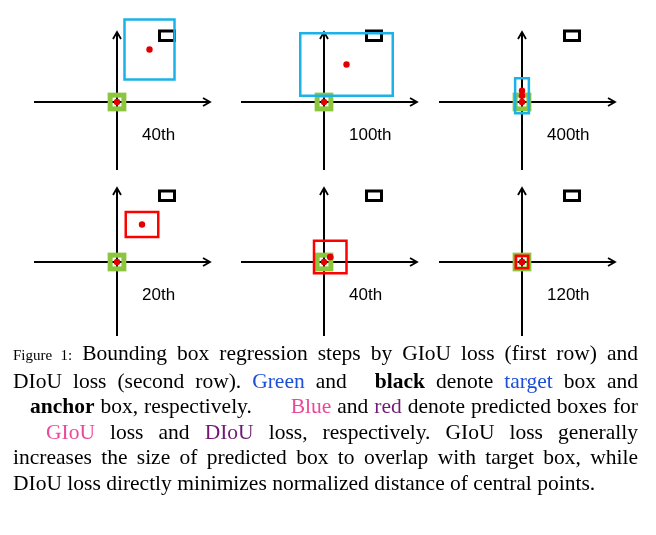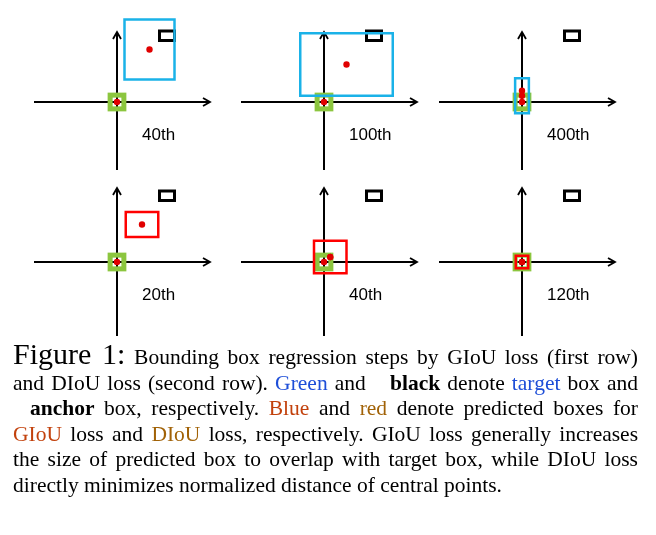--- a/index.html
+++ b/index.html
@@ -5,24 +5,24 @@
   html, body { margin: 0; padding: 0; background: #ffffff; }
   body { width: 656px; height: 535px; position: relative; overflow: hidden; }
   #figure { position: absolute; left: 0; top: 0; width: 612px; height: 340px; }
   #figure svg { display: block; }
   .step-label { font-family: "Liberation Sans", sans-serif; font-size: 17px; fill: #000; }
   #caption {
     position: absolute; left: 13px; top: 341px; width: 625px;
     font-family: "Liberation Serif", serif; font-size: 21.5px; line-height: 25.5px;
     color: #000; text-align: justify; text-align-last: left;
   }
-  #caption .fig-num { font-size: 30px; }
+  #caption .fig-num { font-size: 15px; }
   .c-green { color: #1d4ed8; }
-  .c-blue { color: #c2410c; }
-  .c-red { color: #a16207; }
+  .c-blue { color: #ec4899; margin-left: 33px; }
+  .c-red { color: #701a75; }
   .b { font-weight: bold; margin-left: 17px; }
 </style>
 </head>
 <body>
 
 <div id="figure">
   <svg id="fig-svg" width="656" height="340" viewBox="0 0 656 340">
     <defs>
       <marker id="arrowhead" markerWidth="10" markerHeight="10" refX="8" refY="5" orient="auto" markerUnits="userSpaceOnUse">
         <path d="M1,1 L8,5 L1,9" fill="none" stroke="#000" stroke-width="1.8"></path>

